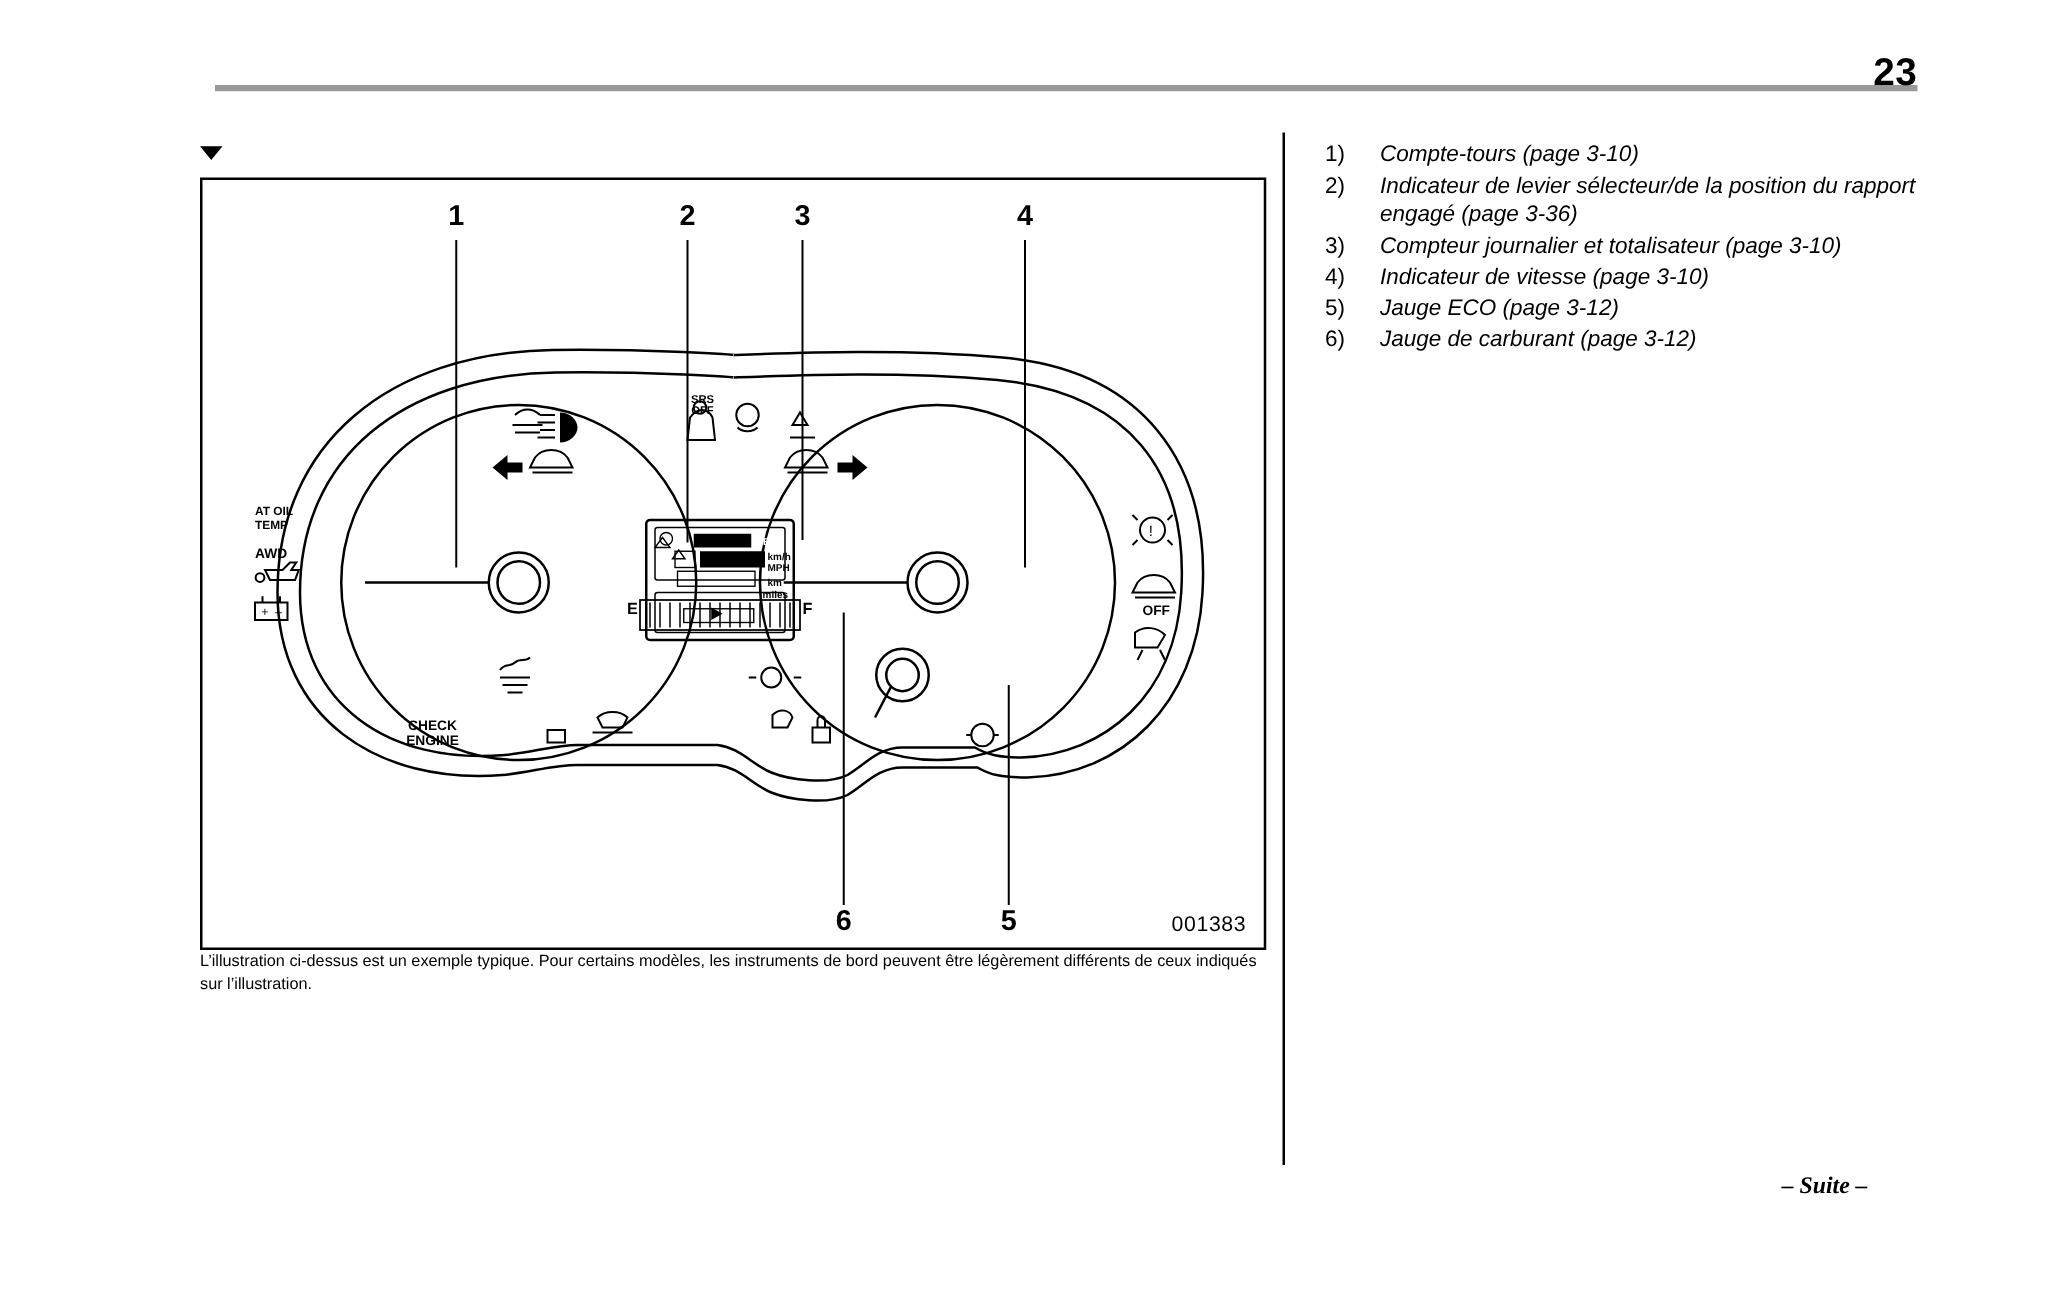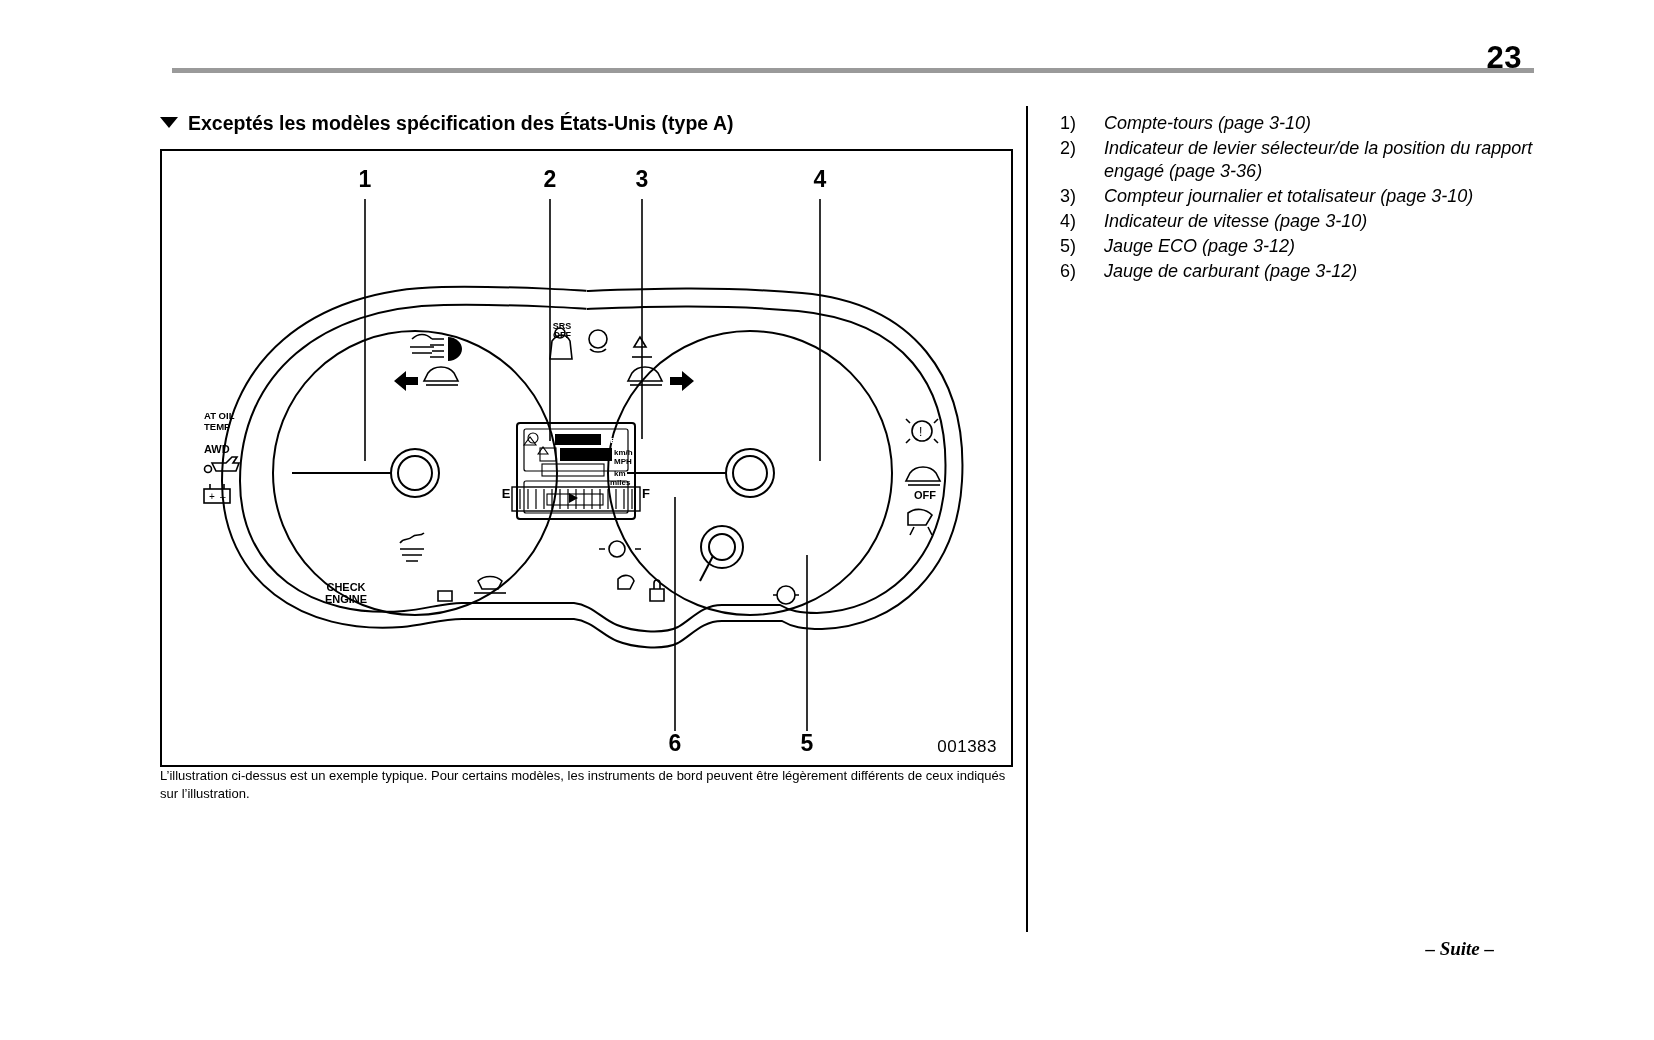--- a/index.html
+++ b/index.html
@@ -27,21 +27,21 @@
   .page-header .rule {
     position: absolute;
     left: 0;
     top: 28px;
     width: 1362px;
     height: 5px;
     background: #9a9a9a;
   }
   .page-number {
     position: absolute;
-    right: 12px;
+    right: 0;
     top: 0;
     font-size: 31px;
     font-weight: bold;
     letter-spacing: 0.5px;
   }
 
   
   .col-divider {
     position: absolute;
     left: 1026px;
@@ -149,21 +149,20 @@
   <div class="rule"></div>
   <div class="page-number">23</div>
 </div>
 
 <div class="col-divider"></div>
 
 <div class="left-col">
 
   <div class="section-title">
     <span class="tri-marker"></span>
-    <span>Exceptés les modèles spécification des États-Unis (type A)</span>
   </div>
 
   <div class="figure-box">
     <svg class="fig-svg" width="849" height="614" viewBox="0 0 849 614">
       <g fill="none" stroke="#000" stroke-width="2">
 
         <path d="M60 330 C60 210 150 138 280 136 C360 135 430 140 425 140 C480 138 560 135 640 142 C752 152 806 226 800 330 C795 420 735 476 660 478 C640 478 630 476 620 470 L560 470 C540 470 530 484 516 492 C500 500 470 496 455 490 C440 484 430 470 412 468 L300 468 C280 468 262 474 240 476 C140 484 60 430 60 330 Z"></path>
 
         <path d="M78 330 C78 222 160 156 282 154 C362 153 430 158 425 158 C480 156 556 153 636 160 C740 170 789 232 783 330 C778 412 722 460 655 462 C638 462 628 460 618 454 L560 454 C540 454 530 468 516 476 C500 484 470 480 455 474 C440 468 430 454 412 452 L300 452 C282 452 264 458 242 460 C150 468 78 420 78 330 Z"></path>
 

